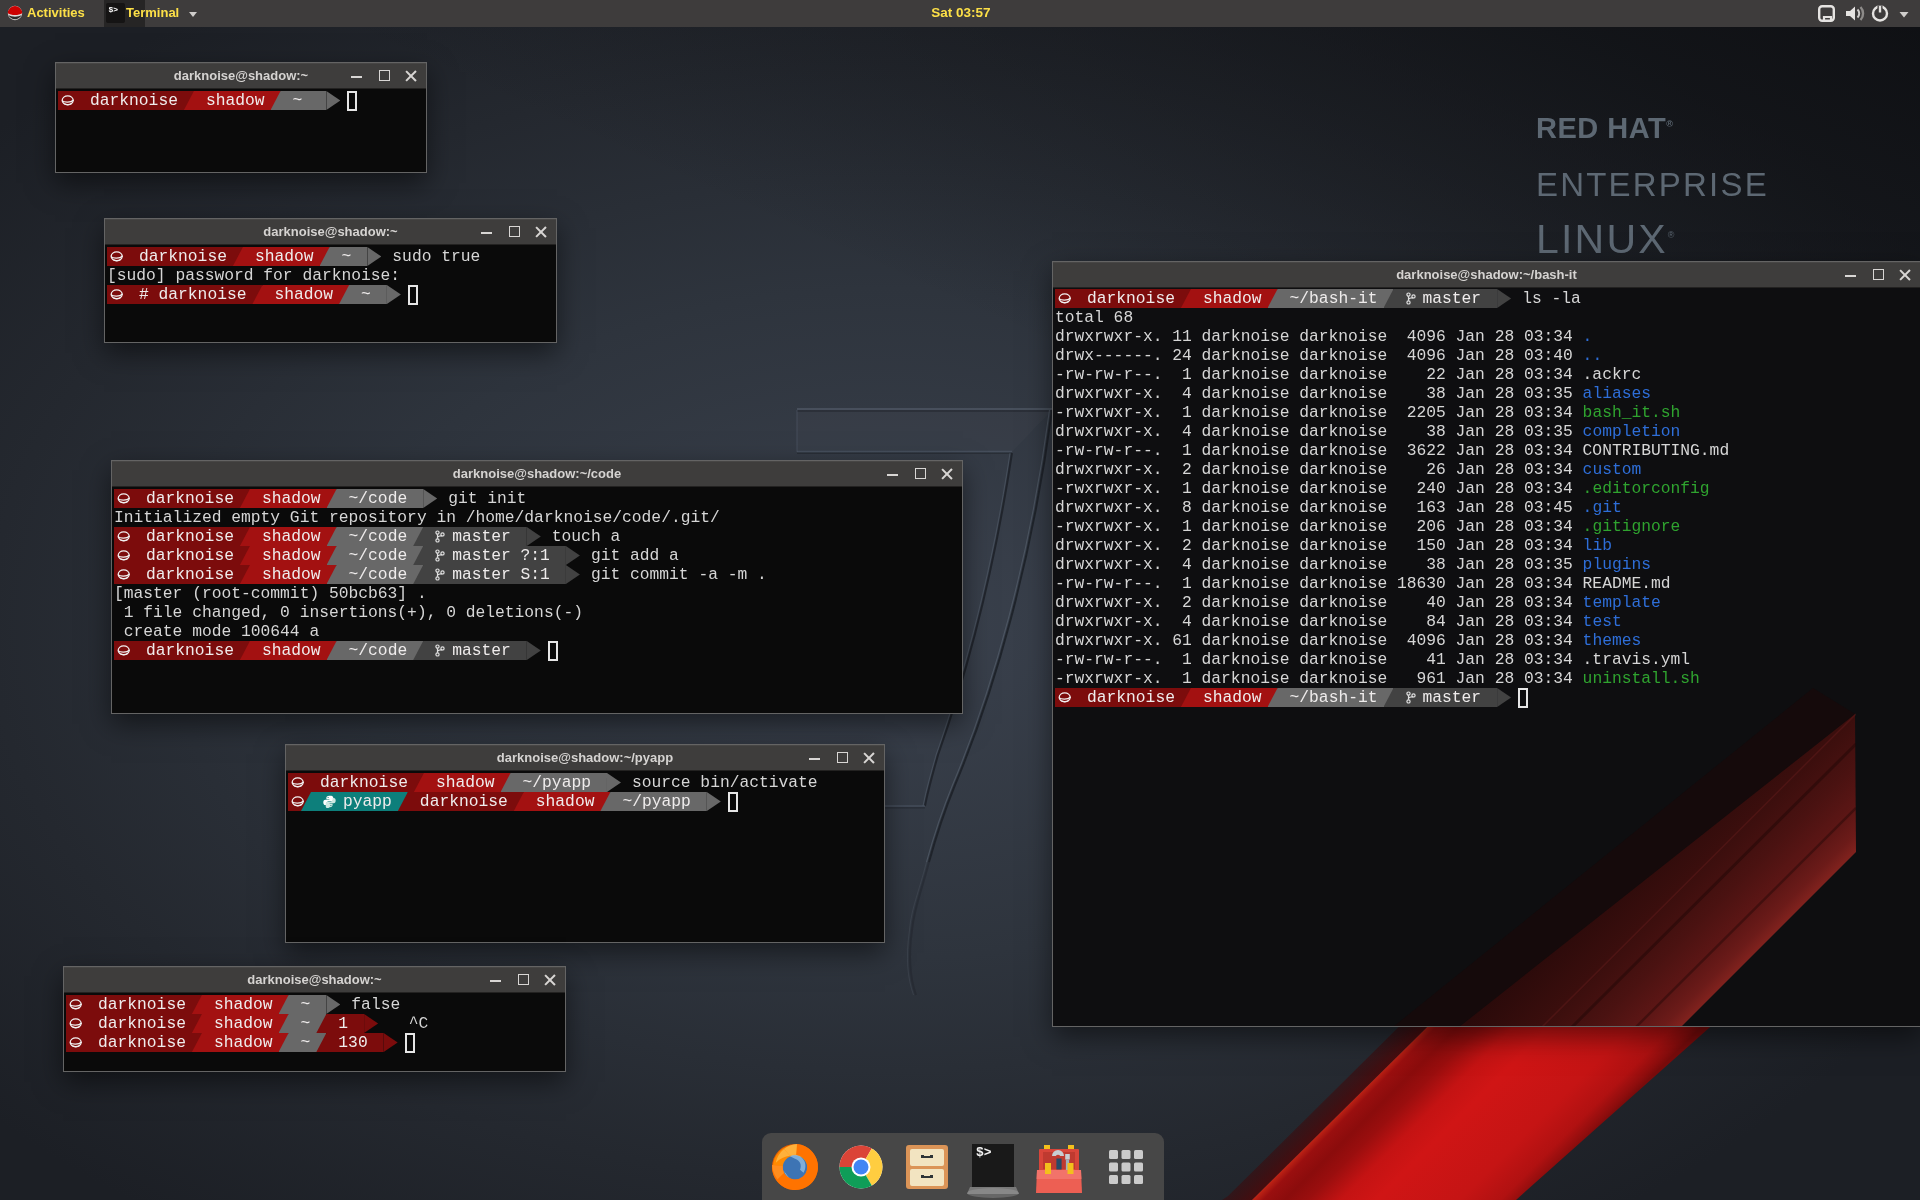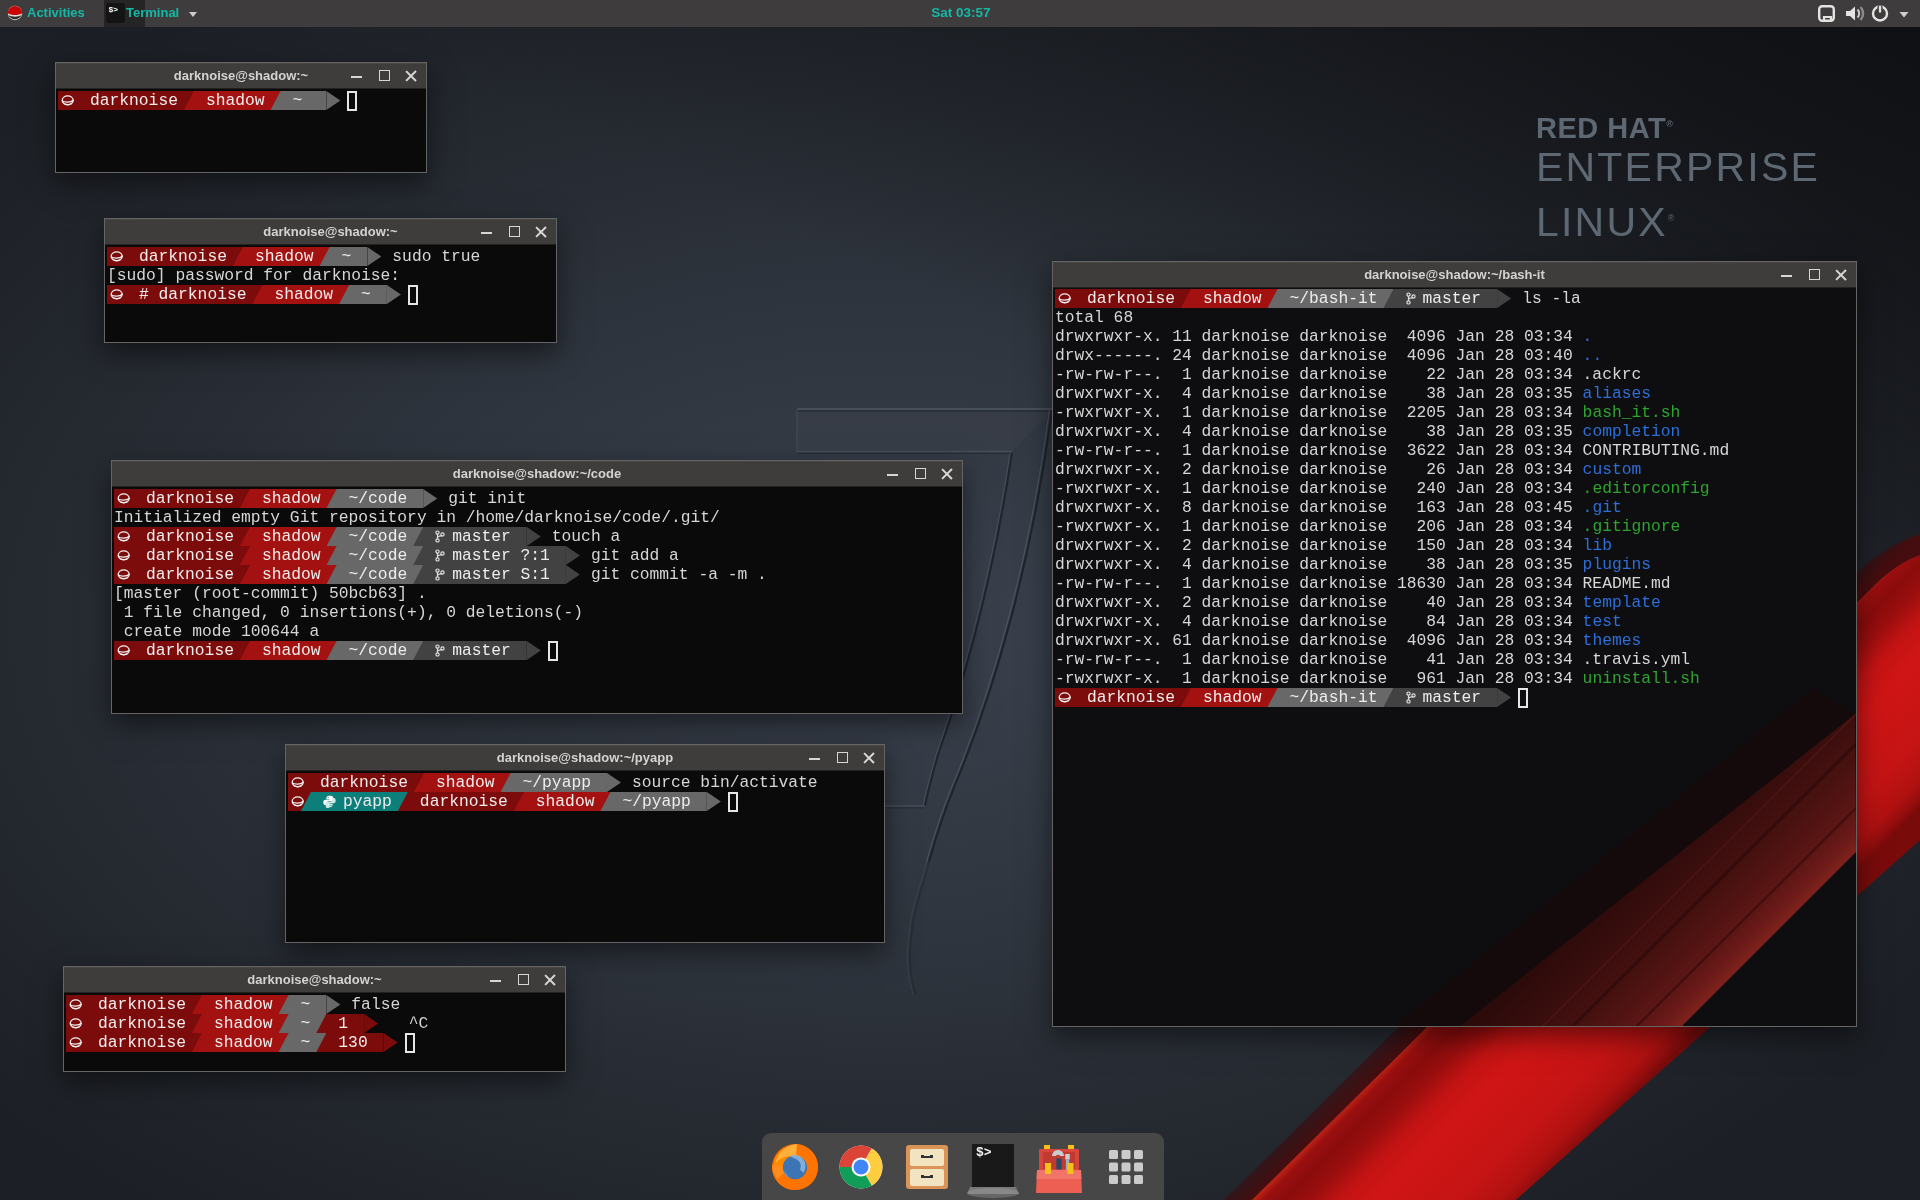--- a/index.html
+++ b/index.html
@@ -1,27 +1,27 @@
 <!DOCTYPE html>
 <html><head><meta charset="utf-8">
 <style>
 html,body{margin:0;padding:0;}
 body{width:1920px;height:1200px;overflow:hidden;position:relative;background:#262b33;font-family:"Liberation Sans",sans-serif;}
 #wall{position:absolute;left:0;top:0;}
 
-#topbar{position:absolute;left:0;top:0;width:1920px;height:27px;background:#3e3c3c;color:#14b8a6;font-size:13px;font-weight:bold;}
+#topbar{position:absolute;left:0;top:0;width:1920px;height:27px;background:#3e3c3c;color:#fde047;font-size:13px;font-weight:bold;}
 #topbar .act{position:absolute;left:27px;top:5px;}
 #topbar .apptile{position:absolute;left:104px;top:0;width:41px;height:27px;background:#262525;}
 #topbar .appname{position:absolute;left:126px;top:5px;}
 #topbar .carat{position:absolute;left:189px;top:12px;width:0;height:0;border-left:4.5px solid transparent;border-right:4.5px solid transparent;border-top:5.5px solid #cfcdcb;}
 #topbar .clock{position:absolute;left:923px;top:5px;width:76px;text-align:center;font-size:13.5px;}
 
 #rhlogo{position:absolute;left:1536px;top:109px;color:#5d6873;}
 #rhlogo .l1{font-weight:bold;font-size:29px;letter-spacing:0.5px;line-height:30px;}
-#rhlogo .l2{font-size:41px;letter-spacing:2.2px;margin-top:3px;line-height:43px;text-align:right;}
+#rhlogo .l2{font-size:33px;letter-spacing:2.2px;margin-top:20px;line-height:43px;text-align:right;}
 #rhlogo .l3{font-size:41px;letter-spacing:2.2px;margin-top:8px;line-height:43px;}
 #rhlogo sup{font-size:9px;letter-spacing:0;}
 
 .win{position:absolute;background:#0a0a0a;box-shadow:0 10px 26px rgba(0,0,0,.5);border:1px solid #646464;box-sizing:border-box;}
 .tb{height:26px;background:#3e3d3c;box-shadow:inset 0 1px 0 rgba(255,255,255,0.05);border-bottom:1px solid #232221;color:#d5d3d1;font-size:13px;font-weight:bold;text-align:center;line-height:25px;position:relative;box-sizing:border-box;}
 .btns{position:absolute;right:0;top:0;height:26px;}
 .wb{position:absolute;display:inline-block;width:12px;height:12px;}
 .bmin{right:64px;top:13px;border-top:2px solid #d8d6d4;width:11px;height:2px;}
 .bmax{right:36px;top:7px;width:9px;height:9px;border:1.6px solid #d8d6d4;}
 .bclo{right:9px;top:7px;}
@@ -375,21 +375,21 @@
           </svg>darknoise</span><span class="sg r2 nx">shadow</span><span class="sg gy nx">~</span><span class="sg r1 nx">1</span><span class="tip r1"></span><span class="cmd">  ^C</span></div>
     <div class="line"><span class="sg r1 fst"><svg class="ic" width="14" height="11" viewBox="0 0 14 11">
             <g fill="none" stroke="#f2f2f2" stroke-width="1.25">
               <ellipse cx="6.7" cy="5.3" rx="5.5" ry="4.5"></ellipse>
               <path d="M0.9,5.6 C3.4,7.8 9.6,7.9 12.6,5.0 M3.4,8.9 C5.0,9.6 8.6,9.6 10.4,8.8"></path>
             </g>
           </svg>darknoise</span><span class="sg r2 nx">shadow</span><span class="sg gy nx">~</span><span class="sg r1 nx">130</span><span class="tip r1"></span><span class="cur"></span></div>
   </div>
 </div>
 
-<div class="win" style="left:1052px;top:261px;width:805px;height:766px;">
+<div class="win" style="left:1052px;top:261px;width:869px;height:766px;">
   <div class="tb">darknoise@shadow:~/bash-it<span class="btns">
         <span class="wb bmin"></span>
         <span class="wb bmax"></span>
         <span class="wb bclo"></span>
       </span></div>
   <div class="bd" style="padding-top:1px;background:#0e0e10;">
     <svg style="position:absolute;left:0;top:0;z-index:0;" width="803" height="739" viewBox="0 0 803 739">
       <defs>
           <linearGradient id="glass" gradientUnits="userSpaceOnUse" x1="574" y1="574" x2="683" y2="683">
         <stop offset="0" stop-color="#2a0a0a"></stop>

